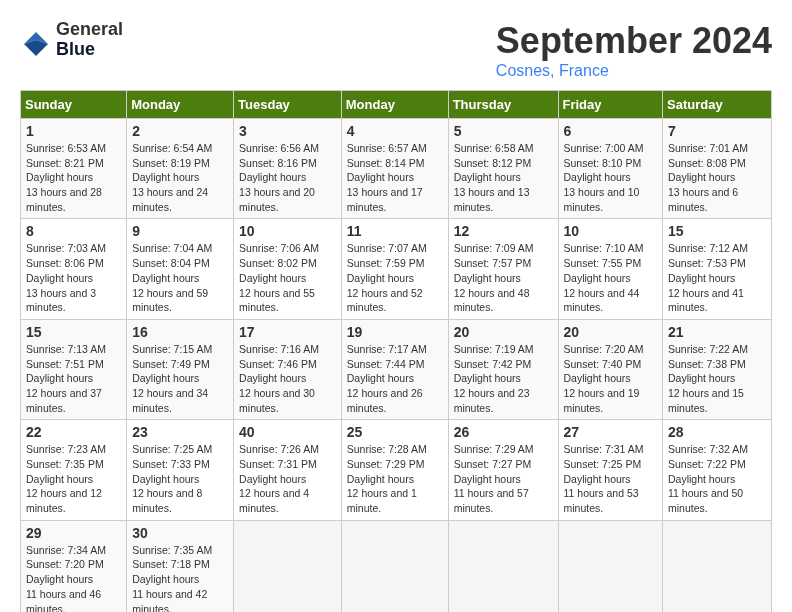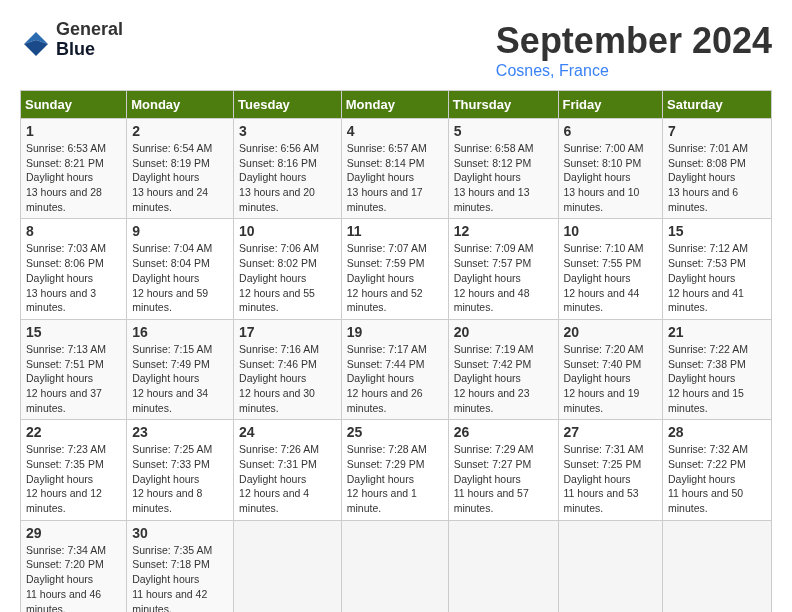--- a/index.html
+++ b/index.html
@@ -219,21 +219,21 @@
       <tr>
         <td>
         <span class="day-num">22</span>
         <span class="day-info">Sunrise: 7:23 AM<br>Sunset: 7:35 PM<br>Daylight hours<br>12 hours and 12 minutes.</span>
       </td>
         <td>
         <span class="day-num">23</span>
         <span class="day-info">Sunrise: 7:25 AM<br>Sunset: 7:33 PM<br>Daylight hours<br>12 hours and 8 minutes.</span>
       </td>
         <td>
-        <span class="day-num">24</span>
+        <span class="day-num">40</span>
         <span class="day-info">Sunrise: 7:26 AM<br>Sunset: 7:31 PM<br>Daylight hours<br>12 hours and 4 minutes.</span>
       </td>
         <td>
         <span class="day-num">25</span>
         <span class="day-info">Sunrise: 7:28 AM<br>Sunset: 7:29 PM<br>Daylight hours<br>12 hours and 1 minute.</span>
       </td>
         <td>
         <span class="day-num">26</span>
         <span class="day-info">Sunrise: 7:29 AM<br>Sunset: 7:27 PM<br>Daylight hours<br>11 hours and 57 minutes.</span>
       </td>

